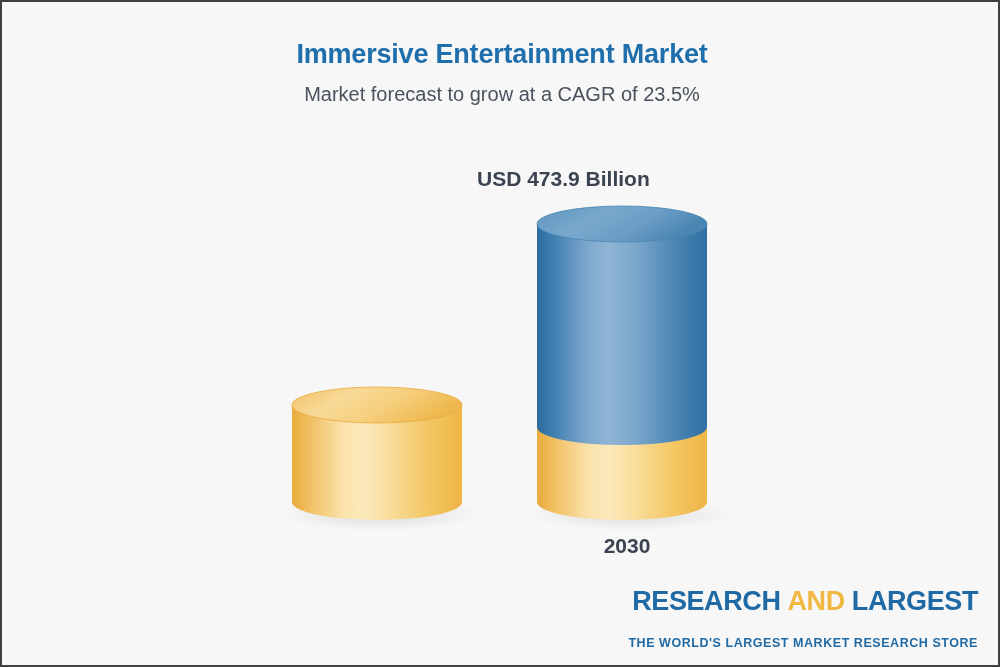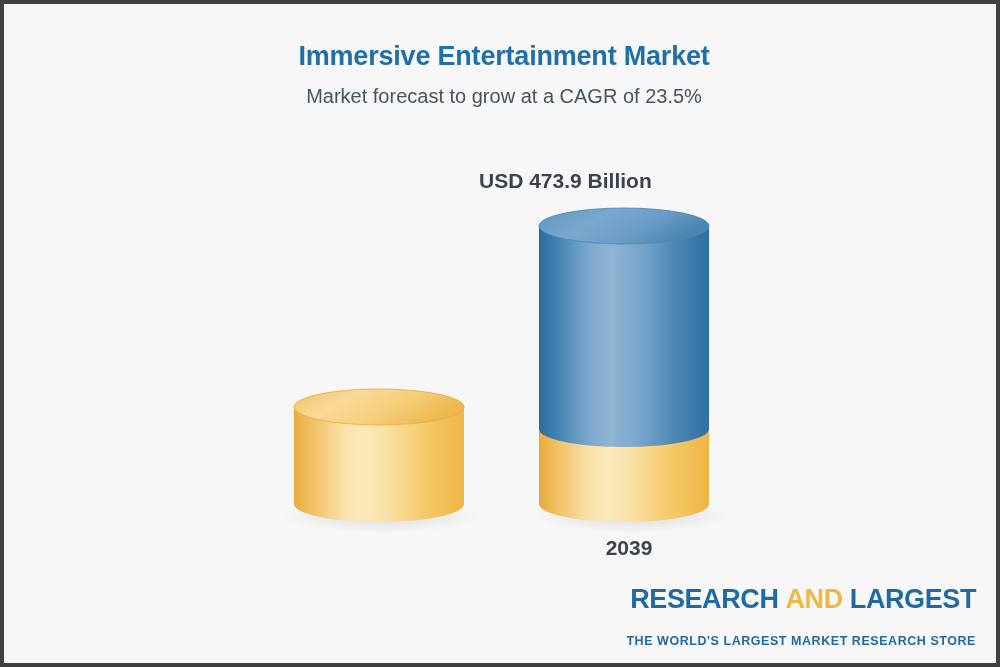--- a/index.html
+++ b/index.html
@@ -14,21 +14,21 @@
     font-family: "Liberation Sans", sans-serif;
     overflow: hidden;
   }
 
   .infographic {
     position: relative;
     width: 1000px;
     height: 667px;
     box-sizing: border-box;
     background: #f7f7f7;
-    border: 4px solid #404040;
+    border: 2px solid #404040;
     overflow: hidden;
   }
 
   
   .header {
     position: absolute;
     top: 36px;
     left: 0;
     width: 1000px;
     text-align: center;
@@ -183,21 +183,21 @@
 
         <path d="M 535 222 L 535 425 A 85 18 0 0 0 705 425 L 705 222 Z" fill="url(#blueBody)"></path>
         <ellipse cx="620" cy="222" rx="85" ry="18" fill="url(#blueCap)" stroke="#4a86b3" stroke-width="0.8"></ellipse>
       </g>
     </svg>
 
 
     <div class="value-label" style="left:475px; top:165px;">USD 473.9 Billion</div>
 
 
-    <div class="cat-label" style="left:475px; top:532px;">2039</div>
+    <div class="cat-label" style="left:475px; top:532px;">2030</div>
 
   </div>
 
 
   <div class="logo">
     <div class="logo-main"><span>RESEARCH</span><span class="logo-and" style="margin: 12px 7px;">AND</span><span>LARGEST</span></div>
     <div class="logo-tagline">THE WORLD'S LARGEST MARKET RESEARCH STORE</div>
   </div>
 
 </div>

